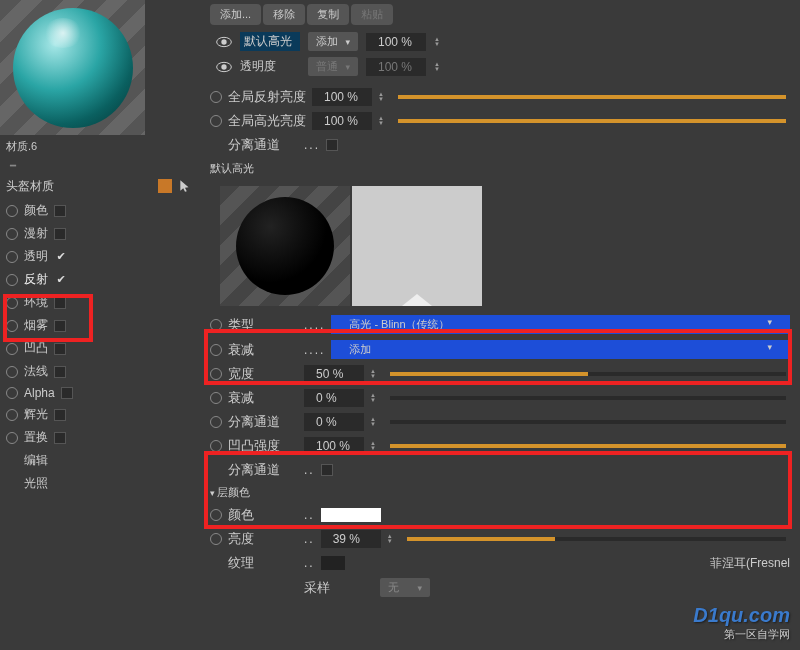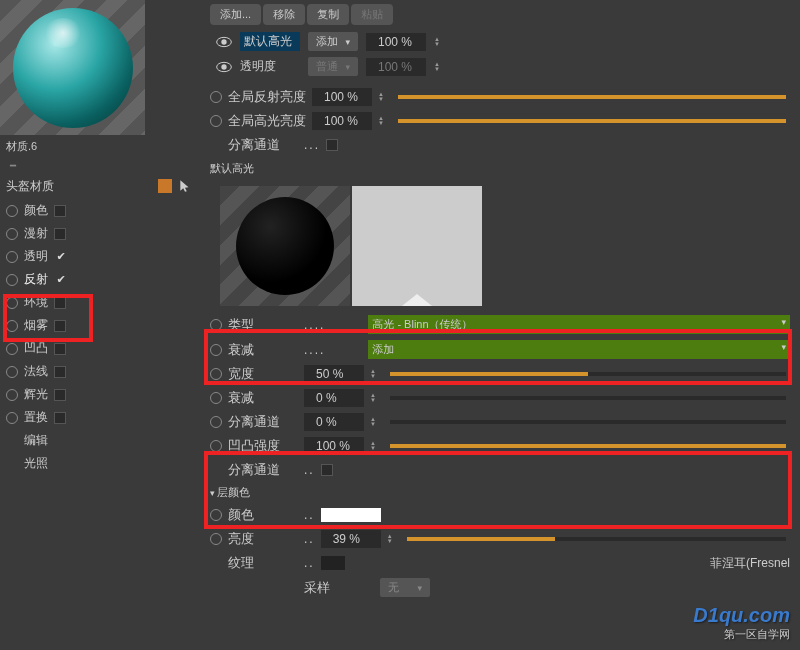--- a/index.html
+++ b/index.html
@@ -44,21 +44,21 @@
 .slider-fill { height: 100%; background: #d4932b; position: absolute; left: 0; }
 .checkbox-sm { width: 12px; height: 12px; background: #2a2a2a; border: 1px solid #555; display: inline-block; }
 .section-header { padding: 4px 10px; font-size: 11px; background: #3a3a3a; }
 .thumbs { display: flex; gap: 2px; padding: 6px 0 6px 20px; }
 .thumb { width: 130px; height: 120px; }
 .thumb.striped { background: repeating-linear-gradient(135deg, #444, #444 14px, #555 14px, #555 28px); display: flex; align-items: center; justify-content: center; }
 .thumb.striped .ball { width: 98px; height: 98px; border-radius: 50%; background: radial-gradient(circle at 35% 30%, #222, #000 60%); }
 .thumb.light { background: #ccc; position: relative; }
 .thumb.light::after { content: ""; position: absolute; bottom: 0; left: 50%; transform: translateX(-50%); width: 0; height: 0; border-left: 15px solid transparent; border-right: 15px solid transparent; border-bottom: 12px solid #eee; }
 .divider { font-size: 10px; color: #888; padding: 2px 10px; }
-.dropdown-wide { background: #4d7c0f; padding: 2px 4px; flex: 1; font-size: 11px; display: flex; margin-left: 37px; }
+.dropdown-wide { background: #1d4ed8; padding: 2px 18px; flex: 1; font-size: 11px; display: flex; }
 .dropdown-wide::after { content: "▾"; font-size: 9px; margin-left: auto; }
 .section-title { padding: 3px 10px; font-size: 11px; }
 .section-title::before { content: "▾ "; font-size: 9px; }
 .color-swatch { width: 60px; height: 14px; background: #fff; }
 .watermark { position: absolute; bottom: 8px; right: 10px; color: #3a7acc; font-size: 20px; font-weight: bold; font-style: italic; text-shadow: 1px 1px 2px rgba(0,0,0,0.5); }
 .watermark .sub { font-size: 11px; display: block; text-align: right; color: #ccc; font-style: normal; font-weight: normal; }
 .red-box-1 { position: absolute; border: 4px solid #e22; pointer-events: none; }
 .dots { letter-spacing: 2px; }
 </style>
 </head>
@@ -116,20 +116,25 @@
           <span class="label">凹凸</span>
           <span class="chk-box"></span>
         </div>
       <div class="channel-item">
           <span class="ring"></span>
           <span class="label">法线</span>
           <span class="chk-box"></span>
         </div>
       <div class="channel-item">
           <span class="ring"></span>
+          <span class="label">Alpha</span>
+          <span class="chk-box"></span>
+        </div>
+      <div class="channel-item">
+          <span class="ring"></span>
           <span class="label">辉光</span>
           <span class="chk-box"></span>
         </div>
       <div class="channel-item">
           <span class="ring"></span>
           <span class="label">置换</span>
           <span class="chk-box"></span>
         </div>
       <div class="channel-item">
           <span style="width:12px"></span>

